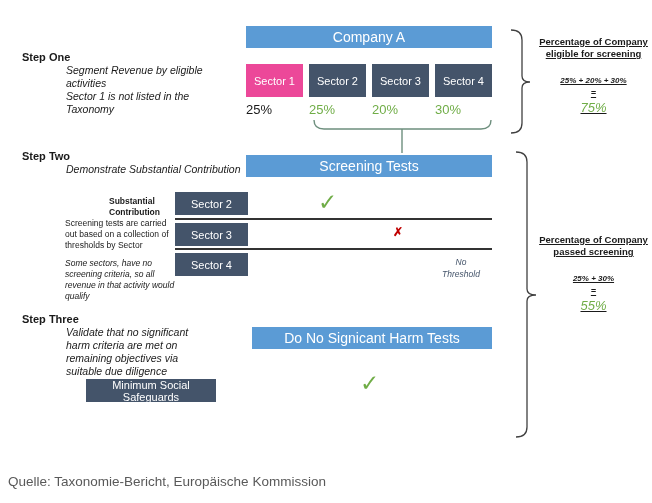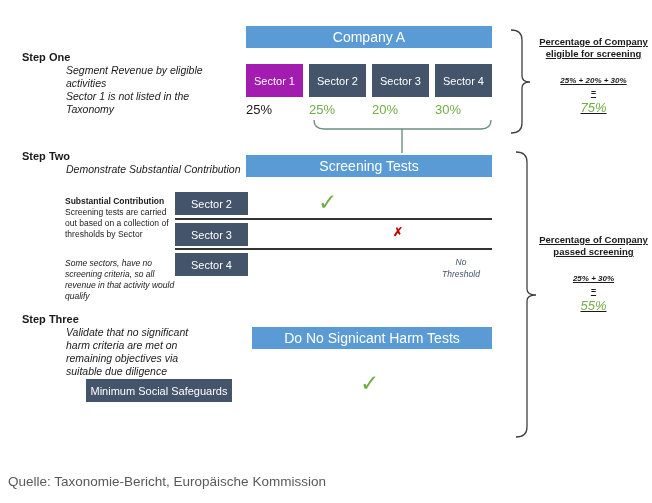--- a/index.html
+++ b/index.html
@@ -10,34 +10,34 @@
     overflow:hidden;
   }
   .abs { position:absolute; }
 
   
   .step-block { color:#1a1a1a; }
   .step-title { font-weight:bold; font-size:11px; line-height:13px; }
   .step-sub   { font-style:italic; font-size:10.5px; line-height:13px;margin-left:44px; }
 
   .note-block { font-size:8.5px; line-height:11px; color:#1a1a1a; }
-  .note-title { font-weight:bold; }
+  .note-title { font-weight:bold;margin-left:44px; }
   .note-italic{ font-style:italic; }
 
   
   .bar-blue {
     background:#5b9bd5; color:#ffffff; text-align:center;
     font-size:14px; display:flex; align-items:center; justify-content:center;
   }
   .box-navy {
     background:#44546a; color:#ffffff; text-align:center;
     font-size:11px; display:flex; align-items:center; justify-content:center;
   }
   .box-blue {
-    background:#a21caf; color:#ffffff; text-align:center;
+    background:#ec4899; color:#ffffff; text-align:center;
     font-size:11px; display:flex; align-items:center; justify-content:center;
   }
 
   .pct { font-size:13px; text-align:left; }
   .pct-black { color:#1a1a1a; }
   .pct-green { color:#70ad47; }
 
   .divider { background:#333333; height:2px; }
 
   .check { color:#70ad47; font-size:23px; line-height:23px; }
@@ -109,21 +109,21 @@
     <div>Threshold</div>
   </div>
 
   <div class="abs step-block" style="left:22px; top:313px; width:188px;">
     <div class="step-title">Step Three</div>
     <div class="step-sub">Validate that no significant harm criteria are met on remaining objectives via suitable due diligence</div>
   </div>
 
   <div class="abs bar-blue" style="left:252px; top:327px; width:240px; height:22px;">Do No Signicant Harm Tests</div>
 
-  <div class="abs box-navy" style="left:86px; top:379px; width:146px; height:23px;">Minimum Social Safeguards</div>
+  <div class="abs box-navy" style="left:86px; top:379px; width:130px; height:23px;">Minimum Social Safeguards</div>
   <div class="abs check" style="left:360px; top:372px;">✓</div>
 
   <div class="abs summary" style="left:537px; top:36px; width:113px;">
     <div class="summary-title">Percentage of Company</div>
     <div class="summary-title">eligible for screening</div>
     <div class="summary-formula">25% + 20% + 30%</div>
     <div class="summary-eq">=</div>
     <div class="summary-result">75%</div>
   </div>
 

